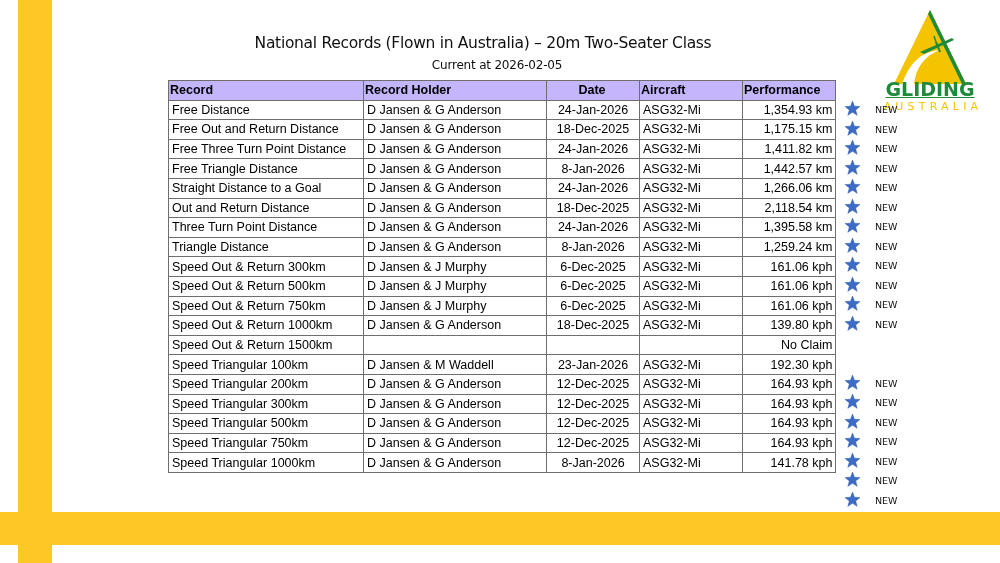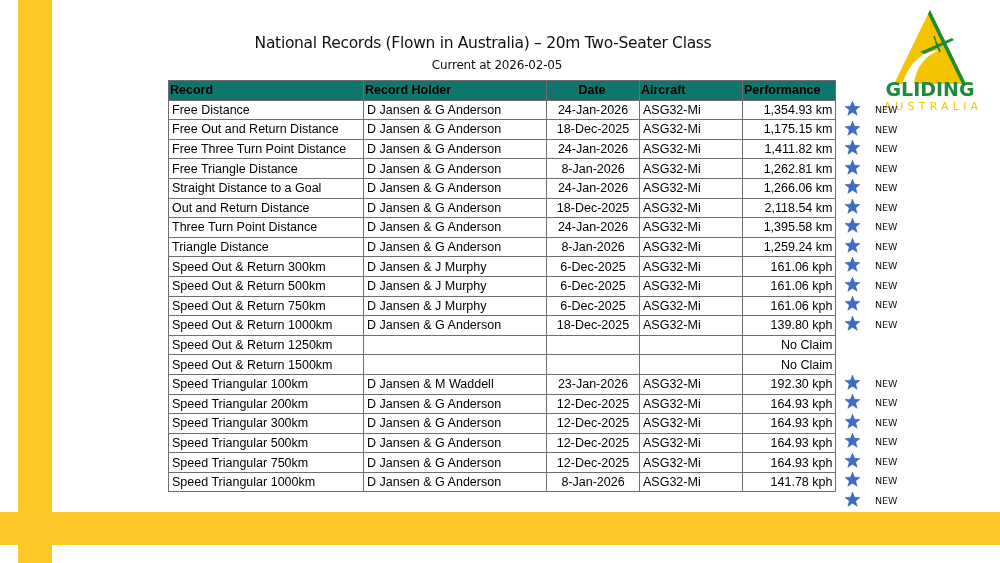--- a/index.html
+++ b/index.html
@@ -26,40 +26,41 @@
   table.records {
     position: absolute; left: 168px; top: 80px;
     border-collapse: collapse; table-layout: fixed;
     font-size: 12.5px;
   }
   table.records th, table.records td {
     border: 1px solid #6e6e6e; height: 18.6px; padding: 0 3px;
     white-space: nowrap; overflow: hidden; line-height: 18px;
   }
   table.records th {
-    background: #0f766e; font-weight: bold; text-align: left; padding-left: 1px;
+    background: #c4b5fd; font-weight: bold; text-align: left; padding-left: 1px;
   }
   table.records th.c-date { text-align: center; }
   table.records th.c-perf { text-align: right; padding-right: 15px; }
   td.c-record { padding-left: 5px; }
   td.c-holder { padding-left: 1px; }
   td.c-date { text-align: center; }
   td.c-aircraft { padding-left: 1px; }
   td.c-perf { text-align: right; padding-right: 1px; }
 
   .badges { position: absolute; left: 830px; top: 99px; width: 70px; margin-left: 12px; }
   .badge-row { height: 19.55px; position: relative; }
   .star { position: absolute; left: 2px; top: 1px; width: 17px; height: 17px; }
   .new { position: absolute; left: 33px; top: 5px; font-family: "DejaVu Sans", sans-serif; font-size: 9.5px; color: #111; }
 
   .logo { position: absolute; left: 880px; top: 8px; width: 115px; height: 110px; }
   .logo-gliding {
     position: absolute; left: 0; top: 70px; width: 100px; text-align: center;
     font-family: "DejaVu Sans", sans-serif; font-weight: bold; font-size: 19px; color: #1E8B3A;
     letter-spacing: 0px;
+    text-decoration: underline;
   }
   .logo-australia {
     position: absolute; left: -2px; top: 92px; width: 110px; text-align: center;
     font-family: "DejaVu Sans", sans-serif; font-size: 11px; color: #F5C400;
     letter-spacing: 4.2px;
   }
 </style>
 </head>
 <body>
 
@@ -119,21 +120,21 @@
         <td class="c-holder">D Jansen &amp; G Anderson</td>
         <td class="c-date">24-Jan-2026</td>
         <td class="c-aircraft">ASG32-Mi</td>
         <td class="c-perf">1,411.82 km</td>
       </tr>
       <tr>
         <td class="c-record">Free Triangle Distance</td>
         <td class="c-holder">D Jansen &amp; G Anderson</td>
         <td class="c-date">8-Jan-2026</td>
         <td class="c-aircraft">ASG32-Mi</td>
-        <td class="c-perf">1,262.81 km</td>
+        <td class="c-perf">1,442.57 km</td>
       </tr>
       <tr>
         <td class="c-record">Straight Distance to a Goal</td>
         <td class="c-holder">D Jansen &amp; G Anderson</td>
         <td class="c-date">24-Jan-2026</td>
         <td class="c-aircraft">ASG32-Mi</td>
         <td class="c-perf">1,266.06 km</td>
       </tr>
       <tr>
         <td class="c-record">Out and Return Distance</td>
@@ -176,27 +177,20 @@
         <td class="c-date">6-Dec-2025</td>
         <td class="c-aircraft">ASG32-Mi</td>
         <td class="c-perf">161.06 kph</td>
       </tr>
       <tr>
         <td class="c-record">Speed Out &amp; Return 1000km</td>
         <td class="c-holder">D Jansen &amp; G Anderson</td>
         <td class="c-date">18-Dec-2025</td>
         <td class="c-aircraft">ASG32-Mi</td>
         <td class="c-perf">139.80 kph</td>
-      </tr>
-      <tr>
-        <td class="c-record">Speed Out &amp; Return 1250km</td>
-        <td class="c-holder"></td>
-        <td class="c-date"></td>
-        <td class="c-aircraft"></td>
-        <td class="c-perf">No Claim</td>
       </tr>
       <tr>
         <td class="c-record">Speed Out &amp; Return 1500km</td>
         <td class="c-holder"></td>
         <td class="c-date"></td>
         <td class="c-aircraft"></td>
         <td class="c-perf">No Claim</td>
       </tr>
       <tr>
         <td class="c-record">Speed Triangular 100km</td>

